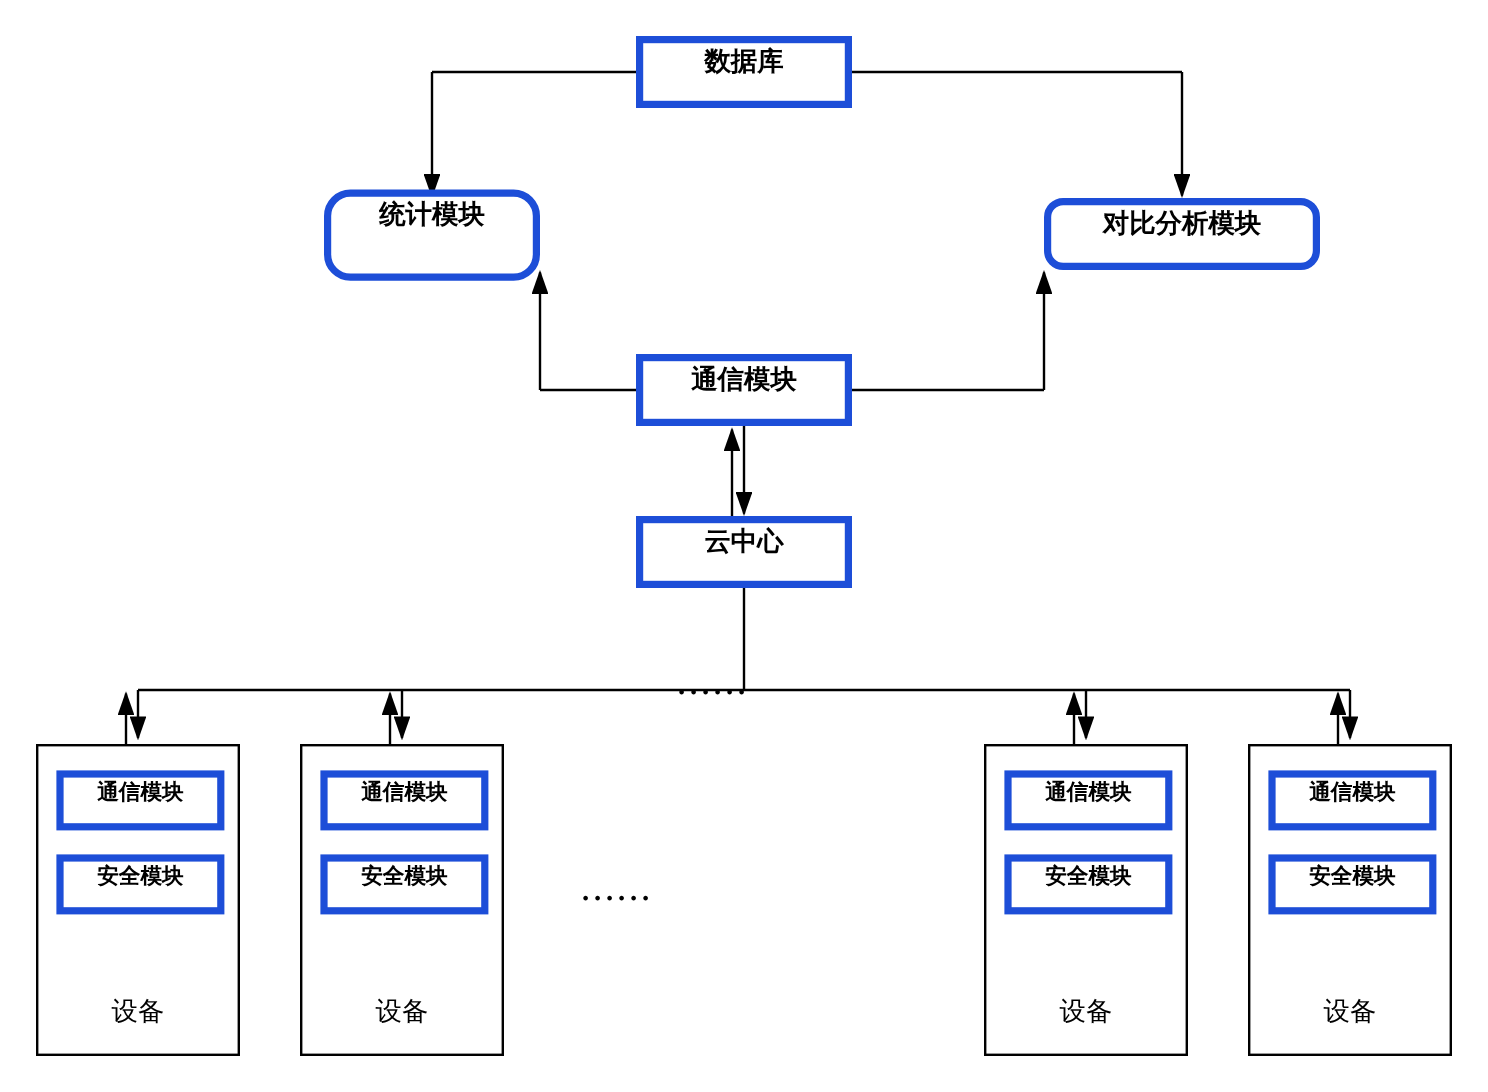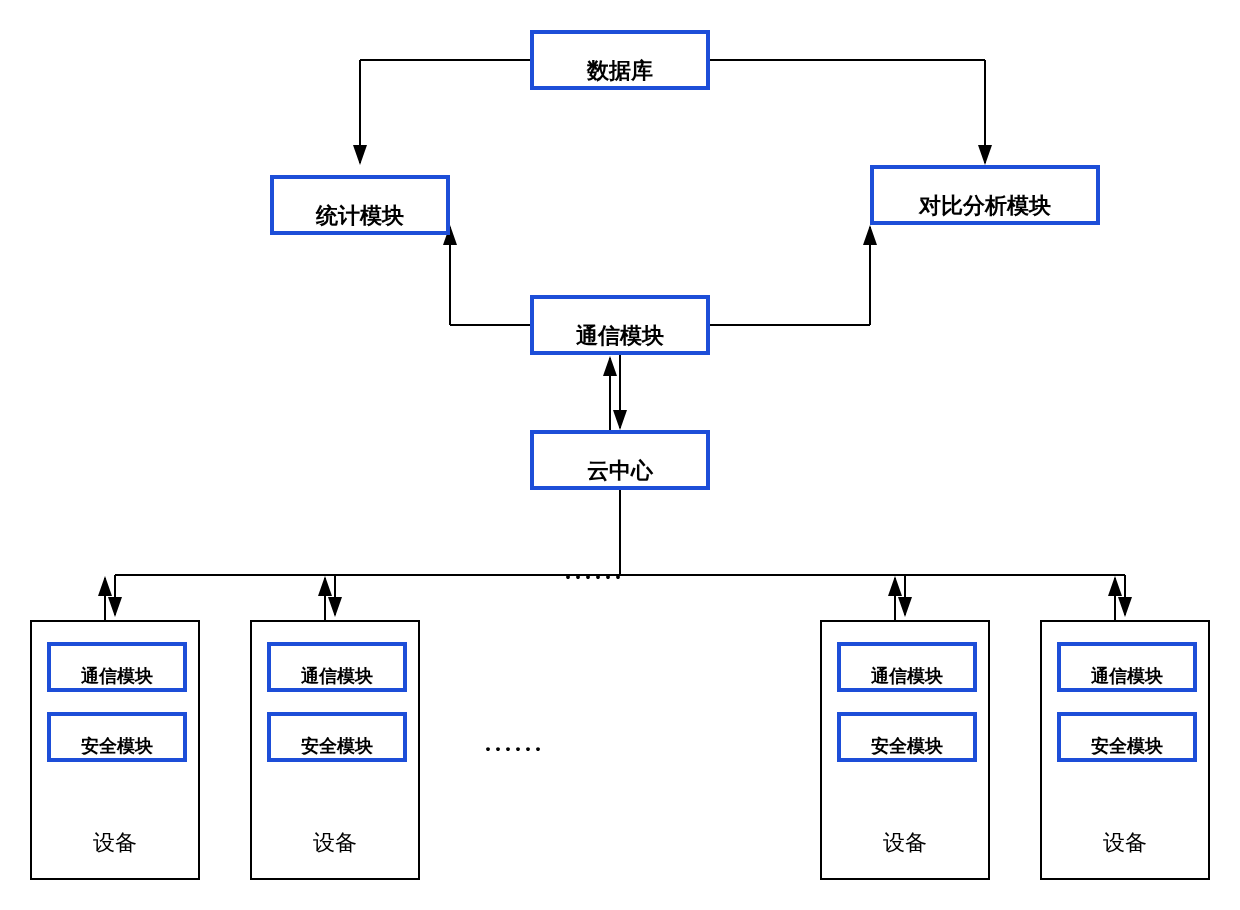--- a/index.html
+++ b/index.html
@@ -11,24 +11,24 @@
       overflow: hidden;
       position: relative;
     }
     .diagram {
       position: relative;
       width: 1240px;
       height: 910px;
     }
     .box {
       position: absolute;
-      border: 4px solid #1d4ed8;
+      border: 6px solid #1d4ed8;
       background: #fff;
       display: flex;
-      align-items: flex-end;
+      align-items: flex-start;
       justify-content: center;
       font-size: 22px;
       font-weight: bold;
       text-align: center;
     }
     .box-small {
       font-size: 18px;
     }
     .device-box {
       position: absolute;
@@ -105,25 +105,25 @@
 
     <line x1="895" y1="620" x2="895" y2="578" stroke="#000" stroke-width="2" marker-end="url(#arrowhead)"></line>
 
     <line x1="1115" y1="620" x2="1115" y2="578" stroke="#000" stroke-width="2" marker-end="url(#arrowhead)"></line>
   </svg>
 
   <div class="box" style="left:530px; top:30px; width:180px; height:60px;">
     <span>数据库</span>
   </div>
 
-  <div class="box" style="left:270px; top:175px; width:180px; height:60px;">
+  <div class="box" style="left:270px; top:158px; width:180px; height:76px;border-radius:22px;">
     <span>统计模块</span>
   </div>
 
-  <div class="box" style="left:870px; top:165px; width:230px; height:60px;">
+  <div class="box" style="left:870px; top:165px; width:230px; height:60px;border-radius:16px;">
     <span>对比分析模块</span>
   </div>
 
   <div class="box" style="left:530px; top:295px; width:180px; height:60px;">
     <span>通信模块</span>
   </div>
 
   <div class="box" style="left:530px; top:430px; width:180px; height:60px;">
     <span>云中心</span>
   </div>

